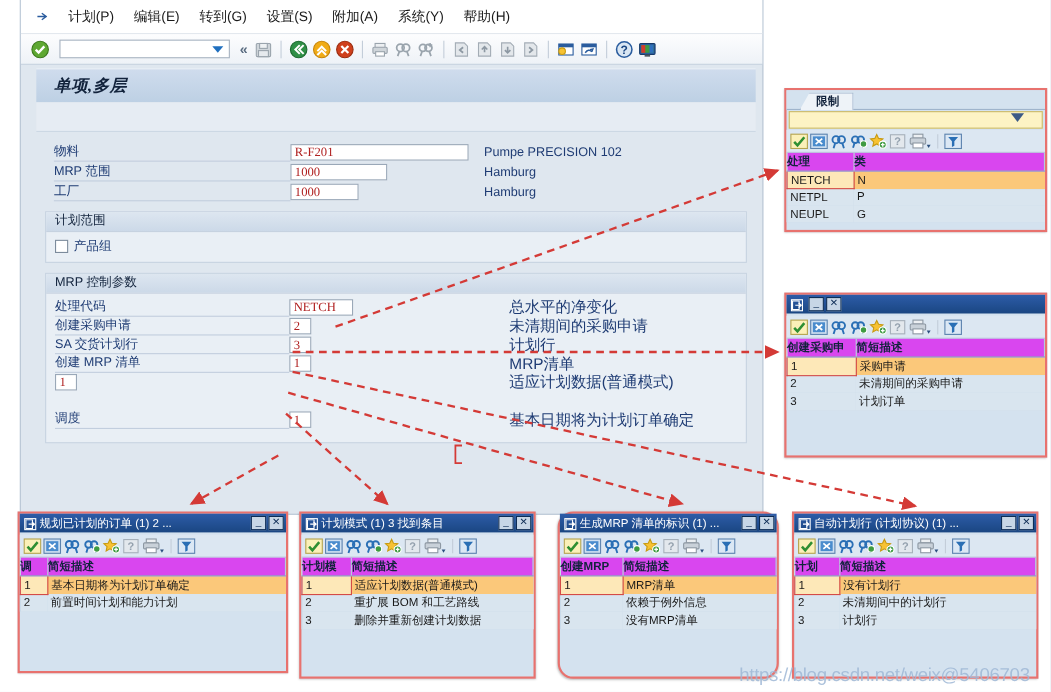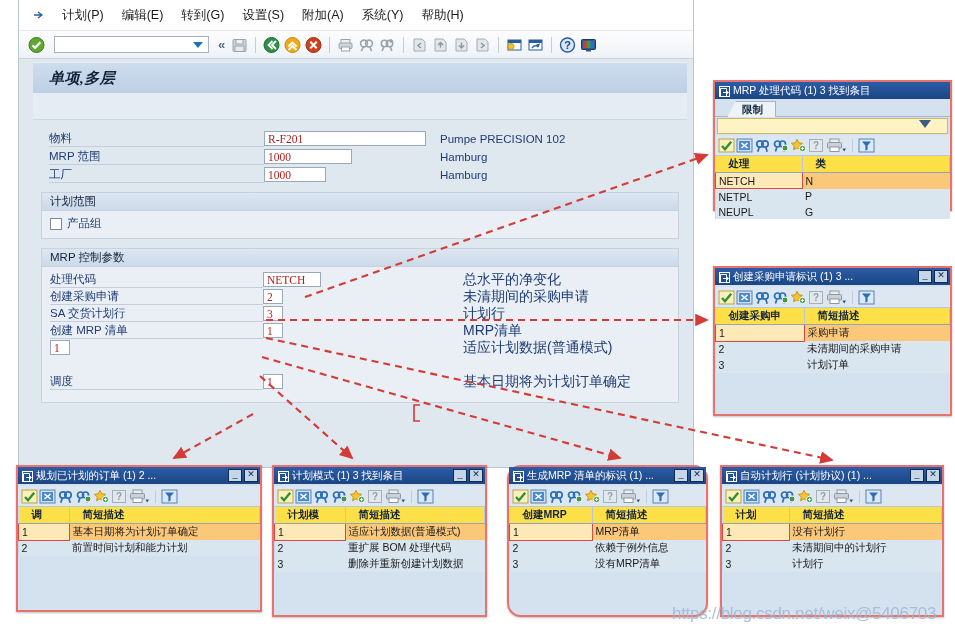--- a/index.html
+++ b/index.html
@@ -152,22 +152,22 @@
     width:0;height:0;border-left:6px solid transparent;border-right:6px solid transparent;
     border-top:8px solid #3c5a86;
   }
   .pop-toolbar{
     height:18px;background:#dce7f2;display:flex;align-items:center;
     padding:1px 3px;gap:1px;border-bottom:1px solid #b8c8da;
   }
   .pti{width:17px;height:15px;display:inline-block;position:relative;}
   .pop-table{width:100%;border-collapse:collapse;}
   .pop-table th{
-    background:#fde047;color:#12233c;font-size:10.5px;font-weight:bold;
-    text-align:left;padding:1px 13px;height:14px;
+    background:#d946ef;color:#12233c;font-size:10.5px;font-weight:bold;
+    text-align:left;padding:1px 0;height:14px;
     border-right:1px solid #b8c8da;border-bottom:1px solid #8fa6bf;
     white-space:nowrap;
   }
   .pop-table td{
     background:#d9e5ef;color:#1a1a1a;font-size:10.5px;
     padding:1px 3px;height:13px;white-space:nowrap;
   }
   .pop-table tr.sel td{background:#fbc87a;}
   .pop-table tr.sel td.key{background:#fde8b8;border:1px solid #d44b46;}
   .pop-table td.key{padding-left:3px;}
@@ -394,29 +394,20 @@
           <span class="finput w-xs">1</span>
           <span class="mrpdesc">基本日期将为计划订单确定</span>
         </div>
 
       </div>
     </div>
   </div>
 </div>
 
 <div class="popup" style="left:713px;top:80px;width:239px;height:131px;">
-  <div class="pop-tb">
-    <span class="picon">
-      <svg width="9" height="9" viewBox="0 0 9 9">
-          <path d="M0.5 0.5 h6 v8 h-6 z" fill="none" stroke="#fff"></path>
-          <path d="M3 4.5 h5 M6 2.5 l2.5 2 -2.5 2" stroke="#fff" fill="none"></path>
-        </svg>
-    </span>
-    <span class="ptitle">MRP 处理代码 (1)   3 找到条目</span>
-  </div>
   <div class="pop-tabrow">
     <span class="pop-tab">限制</span>
   </div>
   <div class="pop-restrict">
     <span class="dwn"></span>
   </div>
   <div class="pop-toolbar">
     <span class="pti"><svg width="17" height="15" viewBox="0 0 17 15">
           <rect x="1" y="1" width="15" height="13" fill="#fbf0b8" stroke="#b5a44e"></rect>
           <path d="M4 8 l3 3.2 l6.2 -7.4" stroke="#2f8f32" stroke-width="2.3" fill="none"></path>
@@ -485,21 +476,20 @@
 </div>
 
 <div class="popup" style="left:713px;top:266px;width:239px;height:150px;">
   <div class="pop-tb">
     <span class="picon">
       <svg width="9" height="9" viewBox="0 0 9 9">
           <path d="M0.5 0.5 h6 v8 h-6 z" fill="none" stroke="#fff"></path>
           <path d="M3 4.5 h5 M6 2.5 l2.5 2 -2.5 2" stroke="#fff" fill="none"></path>
         </svg>
     </span>
-    <span class="ptitle">创建采购申请标识 (1)   3 ...</span>
     <span class="winbtn">_</span>
     <span class="winbtn">✕</span>
   </div>
   <div class="pop-toolbar" style="margin-top:2px;">
     <span class="pti"><svg width="17" height="15" viewBox="0 0 17 15">
           <rect x="1" y="1" width="15" height="13" fill="#fbf0b8" stroke="#b5a44e"></rect>
           <path d="M4 8 l3 3.2 l6.2 -7.4" stroke="#2f8f32" stroke-width="2.3" fill="none"></path>
         </svg></span>
     <span class="pti"><svg width="17" height="15" viewBox="0 0 17 15">
           <rect x="1" y="1" width="15" height="13" fill="#cfe0f1" stroke="#5b82ae"></rect>
@@ -702,21 +692,21 @@
           <th>简短描述</th>
         </tr>
       </thead>
       <tbody>
         <tr class="sel">
           <td class="key">1</td>
           <td>适应计划数据(普通模式)</td>
         </tr>
         <tr>
           <td class="key">2</td>
-          <td>重扩展 BOM 处理代码</td>
+          <td>重扩展 BOM 和工艺路线</td>
         </tr>
         <tr>
           <td class="key">3</td>
           <td>删除并重新创建计划数据</td>
         </tr>
       </tbody>
     </table>
   </div>
 </div>
 

